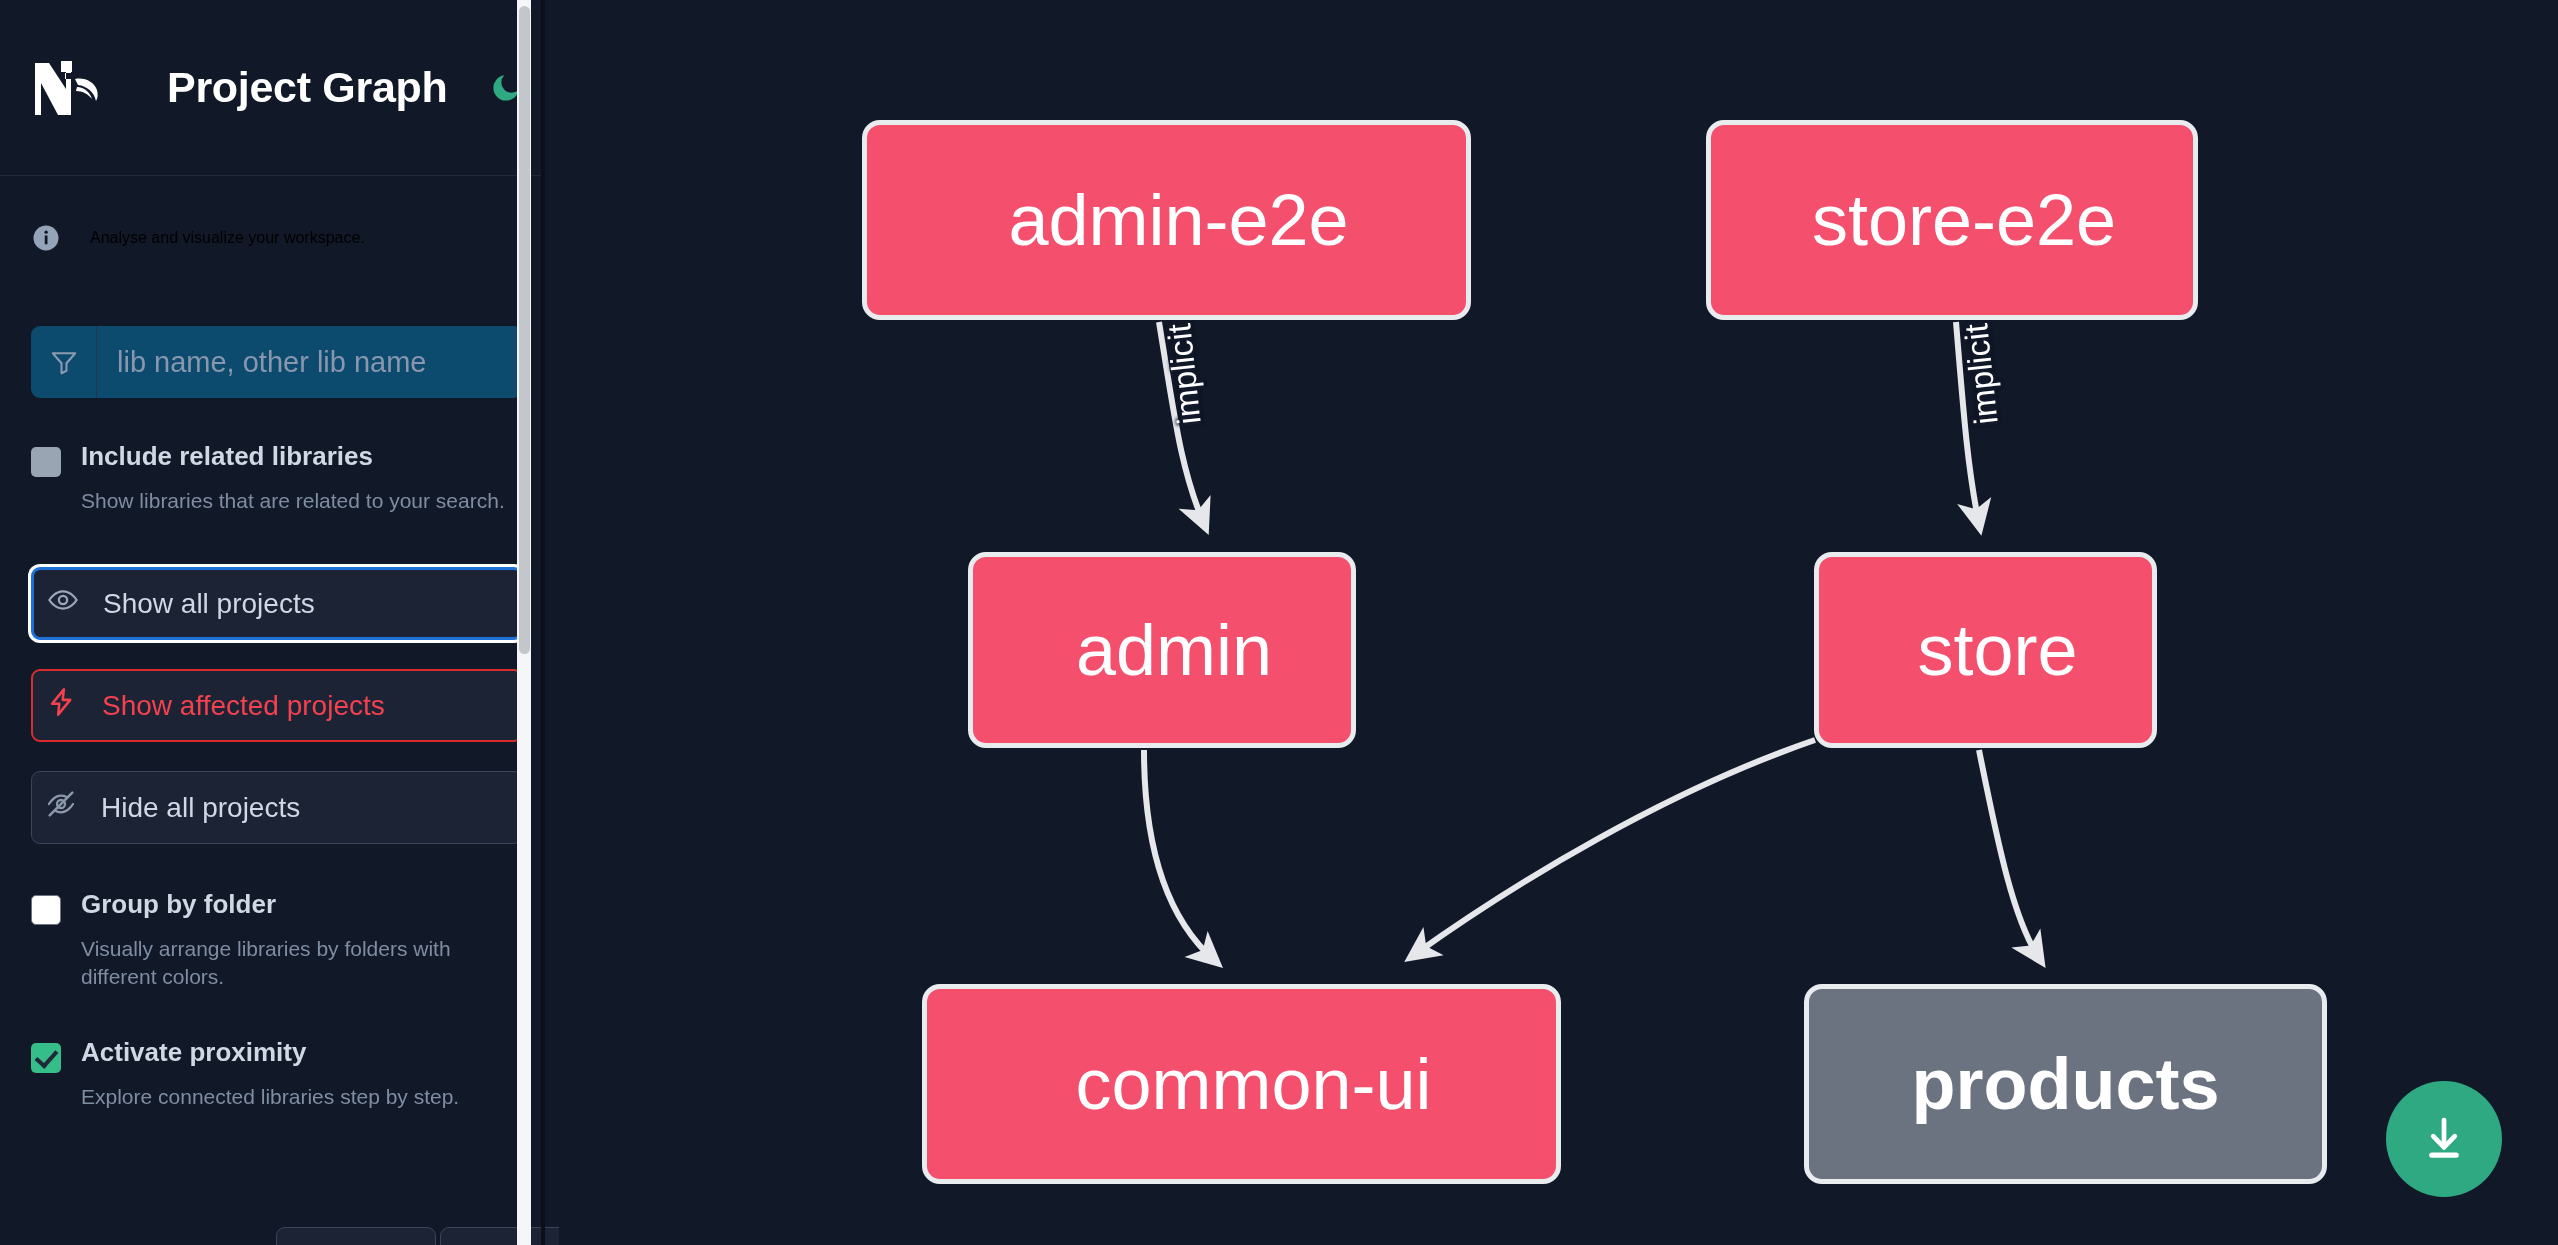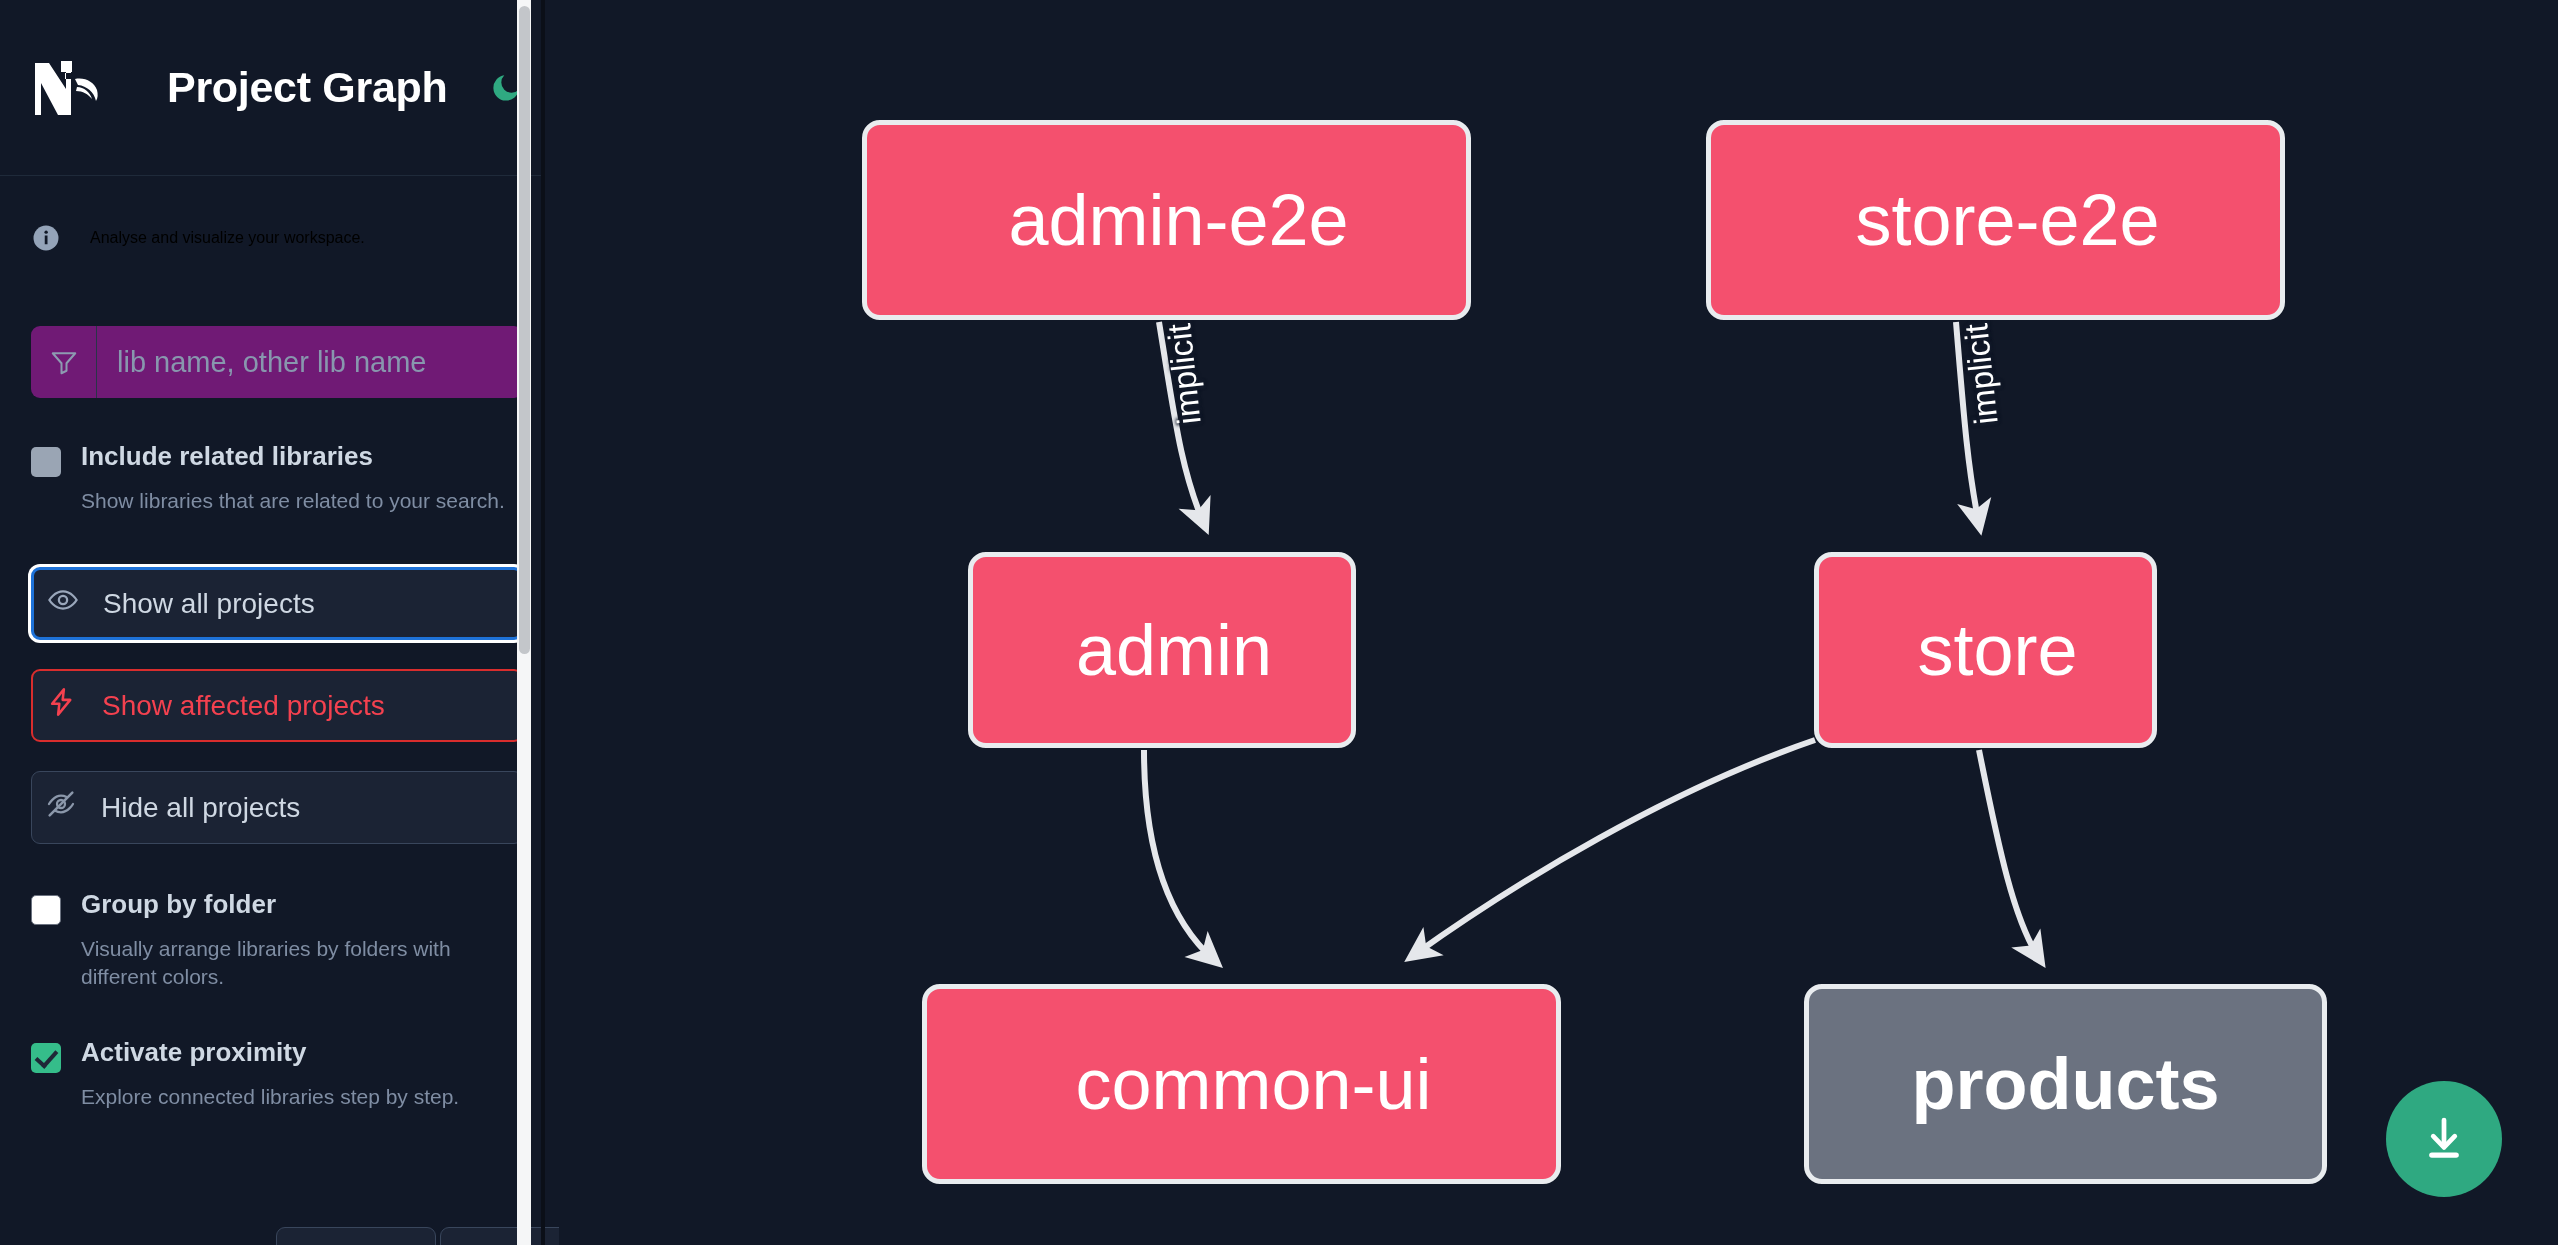--- a/index.html
+++ b/index.html
@@ -41,21 +41,21 @@
   .sb-tagline {
     display: flex; align-items: center; gap: 29px;
     padding: 47px 0 0 31px;
   }
   .info-icon { width: 30px; height: 30px; flex: 0 0 30px; }
 
   .filter-row {
     margin: 73px 0 0 31px;
     width: 492px; height: 72px;
     display: flex; align-items: stretch;
-    background: #701a75;
+    background: #0c4a6e;
     border-radius: 9px;
     overflow: hidden;
   }
   .filter-icon-box {
     width: 66px; display:flex; align-items:center; justify-content:center;
     border-right: 1px solid #2a3448;
   }
   .filter-input {
     flex: 1;
     background: transparent;
@@ -290,21 +290,21 @@
         <path d="M585,750 C585,850 610,920 655,960"></path>
         <path d="M1256,740 C1110,790 960,880 855,955"></path>
         <path d="M1420,750 C1440,850 1455,920 1480,958"></path>
       </g>
     </svg>
 
     <div class="edge-label" style="left:575px; top:355px; transform: rotate(-96deg);">implicit</div>
     <div class="edge-label" style="left:1372px; top:355px; transform: rotate(-96deg);">implicit</div>
 
     <div class="node red" style="left:303px;  top:120px; width:609px; height:200px; font-size:72px;">admin-e2e</div>
-    <div class="node red" style="left:1147px; top:120px; width:579px; height:200px; font-size:72px;">store-e2e</div>
+    <div class="node red" style="left:1147px; top:120px; width:492px; height:200px; font-size:72px;">store-e2e</div>
     <div class="node red" style="left:409px;  top:552px; width:388px; height:196px; font-size:72px;">admin</div>
     <div class="node red" style="left:1255px; top:552px; width:343px; height:196px; font-size:72px;">store</div>
     <div class="node red" style="left:363px;  top:984px; width:639px; height:200px; font-size:72px;">common-ui</div>
     <div class="node gray" style="left:1245px; top:984px; width:523px; height:200px; font-size:72px;">products</div>
 
     <button class="dl-btn">
       <span>
         <svg viewBox="0 0 24 24" width="54" height="54" aria-hidden="true">
           <line x1="12" y1="4" x2="12" y2="15.5" stroke="#ffffff" stroke-width="2.1" stroke-linecap="round"></line>
           <path d="M7.2 11.2 L12 16.2 L16.8 11.2" fill="none" stroke="#ffffff" stroke-width="2.1" stroke-linecap="round" stroke-linejoin="round"></path>

